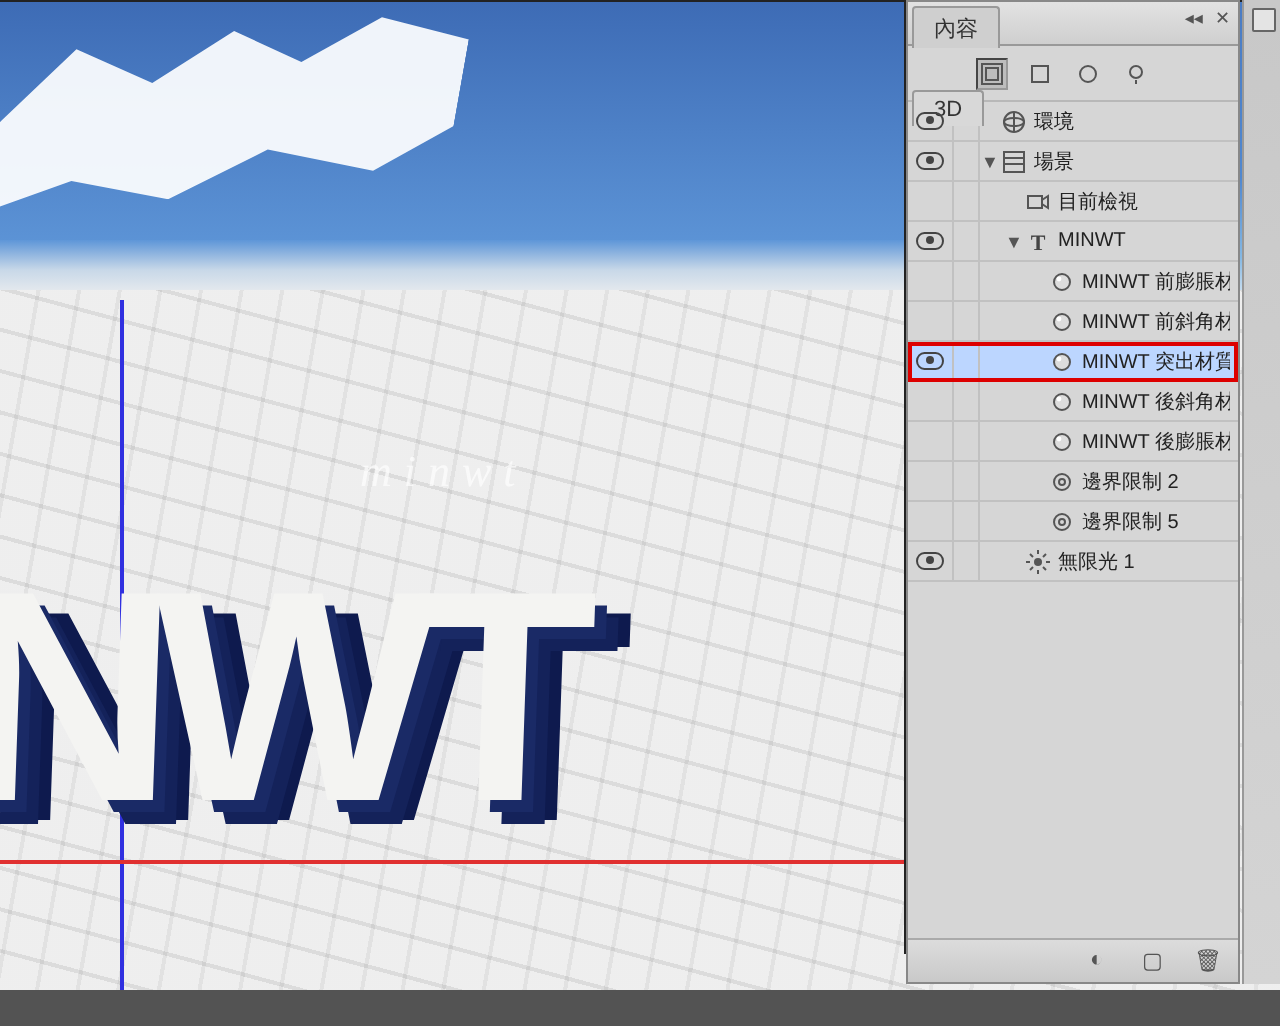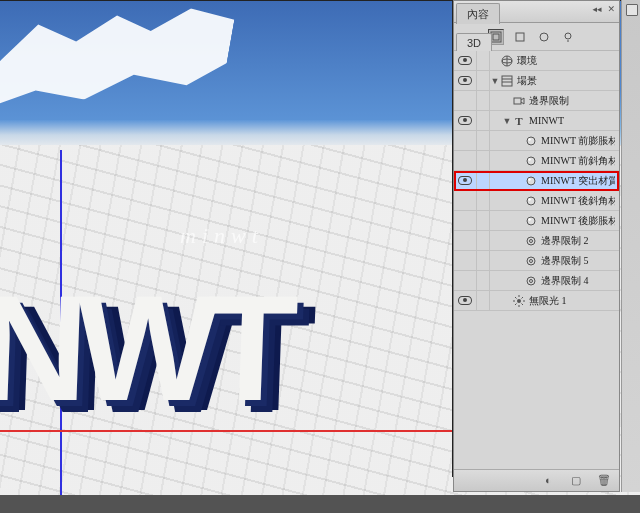--- a/index.html
+++ b/index.html
@@ -38,21 +38,21 @@
       background:#d6d6d6; border:1px solid #888; }
     .side-gutter { position:absolute; right:0; top:0; width:19px; height:492px;
       background:linear-gradient(to bottom,#c8c8c8,#d4d4d4); border-left:1px solid #999; }
     .side-gutter::before { content:""; position:absolute; top:4px; left:4px; width:10px; height:10px;
       border:1px solid #666; border-radius:1px; background:#e4e4e4; }
     .tab-strip { display:flex; align-items:flex-start; height:22px; background:linear-gradient(#e2e2e2,#cfcfcf);
       border-bottom:1px solid #999; font-size:11px; position:relative;flex-direction:column; }
     .tab { padding:3px 10px 2px; border:1px solid #999; border-bottom:none; background:#e8e8e8;
       margin-left:2px; margin-top:2px; border-radius:2px 2px 0 0; font-size:11px; color:#333; }
     .tab.inactive { background:#cfcfcf; }
-    .tab.active { background:#d8d8d8; position:relative; top:7px; }
+    .tab.active { background:#d8d8d8; position:relative; top:19px; }
     .tab-controls { position:absolute; right:4px; top:3px; display:flex; gap:6px; font-size:9px; color:#555; }
     .filter-row { display:flex; gap:8px; padding:6px 6px 5px 34px; border-bottom:1px solid #b8b8b8;
       background:#d6d6d6; }
     .filter-btn { width:16px; height:16px; display:flex; align-items:center; justify-content:center;
       font-size:10px; color:#444; }
     .filter-btn.selected { background:#bdbdbd; border:1px inset #999; }
     .tree { background:#d6d6d6; overflow:auto; height:418px; font-size:10px; }
     .row { display:flex; align-items:center; height:20px; border-bottom:1px solid #c1c1c1;
       padding-right:4px; white-space:nowrap; }
     .row.selected { background:#bcd6ff; }
@@ -61,21 +61,21 @@
     .vis-col .eye { width:14px; height:9px; border:1px solid #444; border-radius:60% 60% 60% 60%/100% 100% 100% 100%;
       position:relative; }
     .vis-col .eye::after { content:""; position:absolute; top:1px; left:4px; width:4px; height:4px;
       background:#444; border-radius:50%; }
     .lock-col { width:14px; height:20px; border-left:1px solid #c1c1c1; border-right:1px solid #c1c1c1;
       flex-shrink:0; }
     .indent { flex-shrink:0; }
     .tw { width:10px; text-align:center; color:#555; font-size:9px; flex-shrink:0; cursor:pointer; }
     .ico { width:14px; height:14px; margin-right:3px; display:flex; align-items:center;
       justify-content:center; font-size:9px; color:#444; flex-shrink:0; }
-    .lbl { color:#222; overflow:hidden;font-family:Liberation Serif, serif; }
+    .lbl { color:#222; overflow:hidden; }
     .panel-footer { position:absolute; bottom:0; left:0; right:0; height:22px;
       background:linear-gradient(#dcdcdc,#c9c9c9); border-top:1px solid #aaa;
       display:flex; align-items:center; justify-content:flex-end; gap:12px; padding:0 8px; }
     .foot-ico { width:14px; height:14px; font-size:11px; color:#555; }
     .img-border { position:absolute; top:0; right:187px; bottom:18px; width:0;
       border-right:1px solid #222; pointer-events:none; }
     .img-edge { position:absolute; top:0; left:0; right:0; height:1px; background:#222; }
   </style>
 </head>
 <body>
@@ -163,21 +163,21 @@
         <div class="vis-col"></div>
         <div class="lock-col"></div>
         <div class="indent" style="width: 12px;"></div>
         <div class="tw"></div>
         <div class="ico">
           <svg width="12" height="12" viewBox="0 0 12 12">
             <rect x="1" y="3" width="7" height="6" fill="none" stroke="#555"></rect>
             <path d="M8 5 L11 3 L11 9 L8 7" fill="none" stroke="#555"></path>
           </svg>
         </div>
-        <div class="lbl">邊界限制</div>
+        <div class="lbl">目前檢視</div>
       </div>
       <div class="row">
         <div class="vis-col">
           <div class="eye"></div>
         </div>
         <div class="lock-col"></div>
         <div class="indent" style="width: 12px;"></div>
         <div class="tw">▼</div>
         <div class="ico">
           <svg width="12" height="12" viewBox="0 0 12 12">
@@ -271,33 +271,20 @@
         <div class="lock-col"></div>
         <div class="indent" style="width: 24px;"></div>
         <div class="tw"></div>
         <div class="ico">
           <svg width="12" height="12" viewBox="0 0 12 12">
             <circle cx="6" cy="6" r="4" fill="none" stroke="#555"></circle>
             <circle cx="6" cy="6" r="1.5" fill="none" stroke="#555"></circle>
           </svg>
         </div>
         <div class="lbl">邊界限制 5</div>
-      </div>
-      <div class="row">
-        <div class="vis-col"></div>
-        <div class="lock-col"></div>
-        <div class="indent" style="width: 24px;"></div>
-        <div class="tw"></div>
-        <div class="ico">
-          <svg width="12" height="12" viewBox="0 0 12 12">
-            <circle cx="6" cy="6" r="4" fill="none" stroke="#555"></circle>
-            <circle cx="6" cy="6" r="1.5" fill="none" stroke="#555"></circle>
-          </svg>
-        </div>
-        <div class="lbl">邊界限制 4</div>
       </div>
       <div class="row">
         <div class="vis-col">
           <div class="eye"></div>
         </div>
         <div class="lock-col"></div>
         <div class="indent" style="width: 12px;"></div>
         <div class="tw"></div>
         <div class="ico">
           <svg width="12" height="12" viewBox="0 0 12 12">

